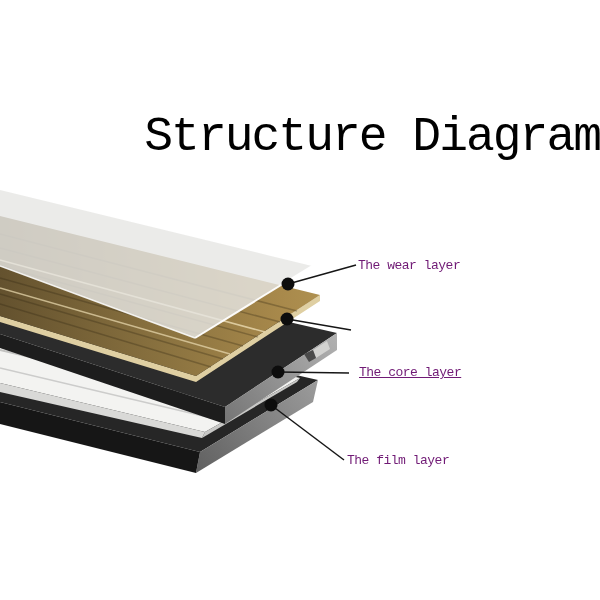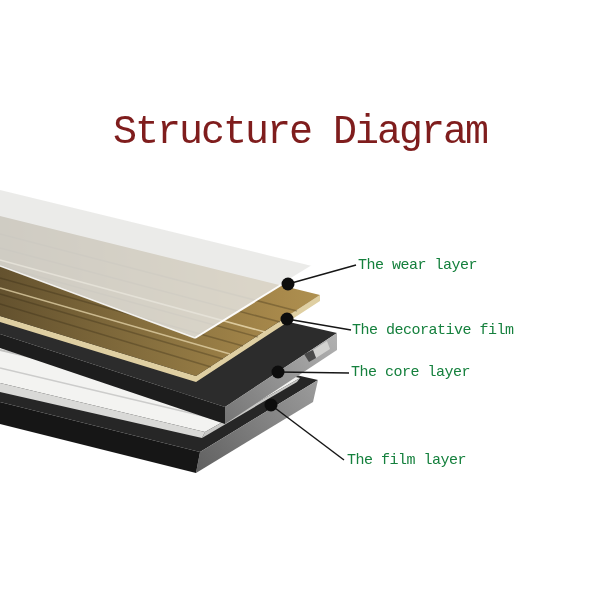--- a/index.html
+++ b/index.html
@@ -9,44 +9,44 @@
     height: 600px;
     background: #ffffff;
     overflow: hidden;
     font-family: "Liberation Mono", "DejaVu Sans Mono", monospace;
   }
   .title {
     position: absolute;
     top: 110px;
     left: 0;
     width: 600px;
-    text-align: center;
-    font-size: 40px;
+    text-align: right;
+    font-size: 48px;
     letter-spacing: -2px;
-    color: #7f1d1d;
+    color: #000000;
     white-space: nowrap;
   }
   .illustration {
     position: absolute;
     top: 0;
     left: 0;
     width: 600px;
     height: 600px;
   }
   .layer-label {
     position: absolute;
-    font-size: 15px;
+    font-size: 13px;
     letter-spacing: -0.5px;
     line-height: 22px;
-    color: #15803d;
+    color: #701a75;
     white-space: nowrap;
   }
   .label-wear       { left: 358px; top: 255px; }
   .label-decorative { left: 352px; top: 320px; }
-  .label-core       { left: 351px; top: 362px; }
+  .label-core       { left: 359px; top: 362px; text-decoration: underline; }
   .label-base       { left: 347px; top: 450px; }
 </style>
 </head>
 <body>
 
 <div class="stage">
 
   <div class="title">Structure Diagram</div>
 
   <svg class="illustration" viewBox="0 0 600 600">
@@ -116,17 +116,16 @@
       <line x1="278" y1="372" x2="349" y2="373"></line>
       <line x1="271" y1="405" x2="344" y2="460"></line>
       <circle cx="288" cy="284" r="6.5" fill="#0d0d0d" stroke="none"></circle>
       <circle cx="287" cy="319" r="6.5" fill="#0d0d0d" stroke="none"></circle>
       <circle cx="278" cy="372" r="6.5" fill="#0d0d0d" stroke="none"></circle>
       <circle cx="271" cy="405" r="6.5" fill="#0d0d0d" stroke="none"></circle>
     </g>
   </svg>
 
   <div class="layer-label label-wear">The wear layer</div>
-  <div class="layer-label label-decorative">The decorative film</div>
   <div class="layer-label label-core">The core layer</div>
   <div class="layer-label label-base">The film layer</div>
 
 </div>
 
 </body></html>

